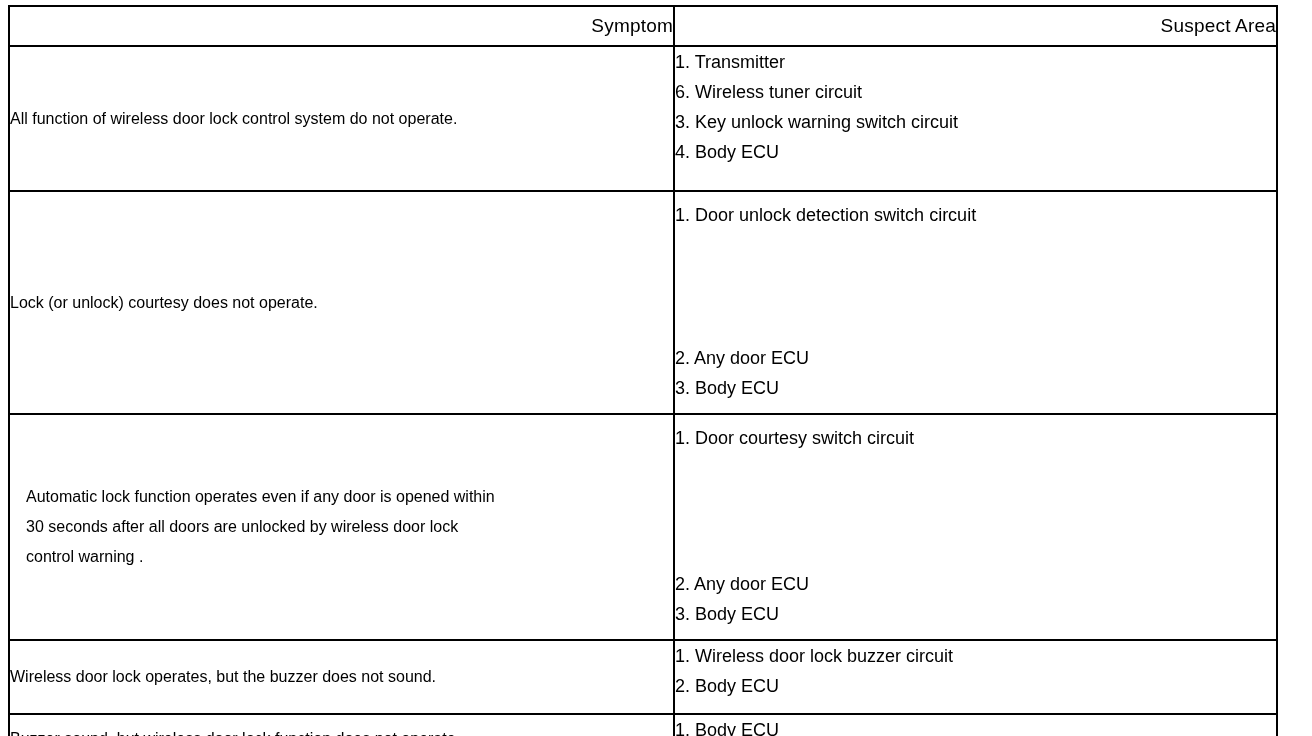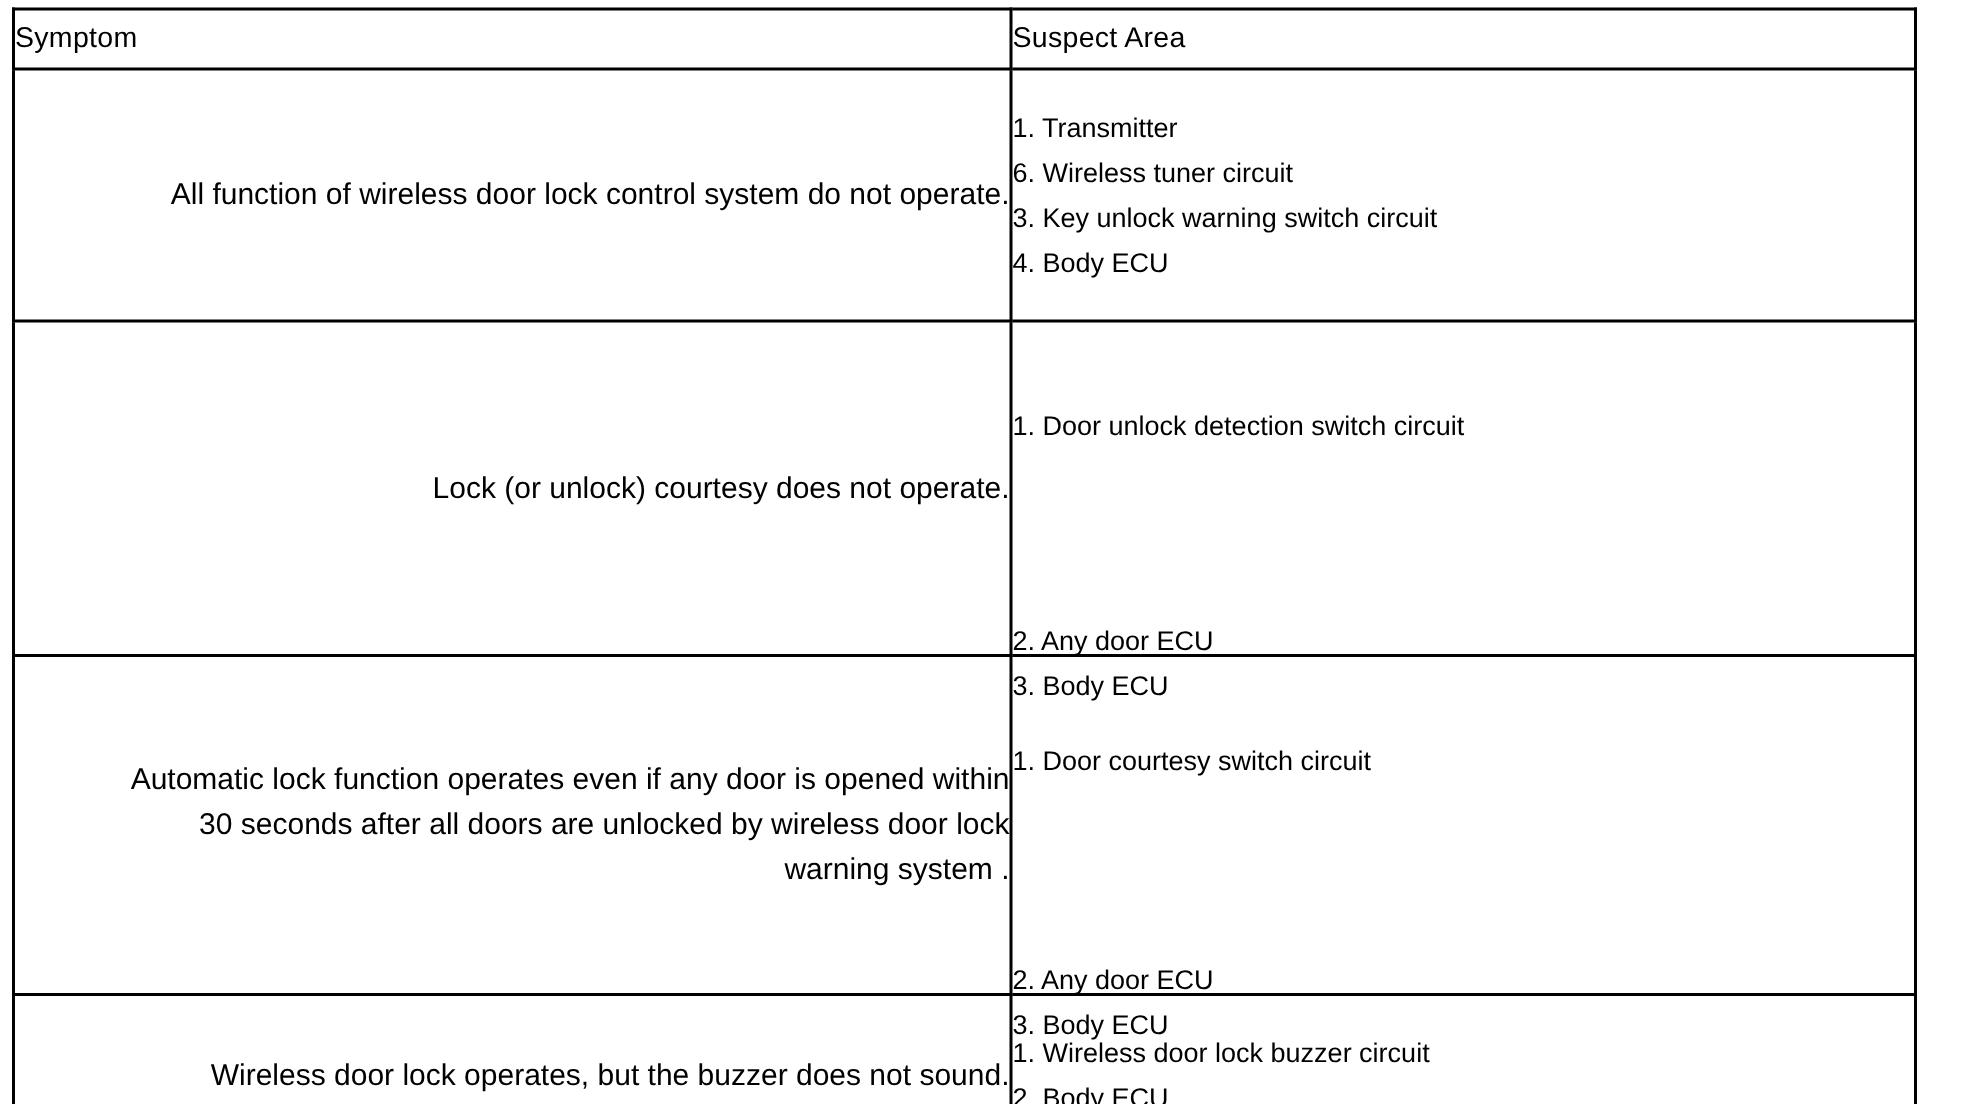--- a/index.html
+++ b/index.html
@@ -40,52 +40,51 @@
     padding: 0;
     background: #ffffff;
   }
 
   
   col.col-symptom { width: 665px; }
   col.col-suspect { width: 603px; }
 
   .header-cell {
     height: 38px;
-    text-align: left;
+    text-align: right;
     font-weight: normal;
     font-size: 19px;
     letter-spacing: 0.2px;
   }
 
   .symptom-cell {
     padding: 6px 14px;
-    font-size: 20px;
+    font-size: 16px;
     line-height: 30px;
-    text-align: right;
+    text-align: left;
   }
 
   .suspect-cell {
     padding: 6px 10px;
     font-size: 18px;
     line-height: 30px;
     text-align: left;
     vertical-align: top;
   }
 
   .suspect-cell.split {
     vertical-align: top;
   }
 
   .suspect-inner {
     display: flex;
     flex-direction: column;
     justify-content: space-between;
     height: 100%;
     box-sizing: border-box;
-    margin-top: 46px;
   }
 
   .suspect-group-top,
   .suspect-group-bottom {
     display: block;
   }
 
   .suspect-line {
     display: block;
     white-space: nowrap;
@@ -155,21 +154,21 @@
               <span class="suspect-line">3. Body ECU</span>
             </div>
           </div>
         </td>
       </tr>
 
       <tr class="row-3">
         <td class="symptom-cell">
           <span class="symptom-line">Automatic lock function operates even if any door is opened within</span>
           <span class="symptom-line">30 seconds after all doors are unlocked by wireless door lock</span>
-          <span class="symptom-line">warning system .</span>
+          <span class="symptom-line">control warning .</span>
         </td>
         <td class="suspect-cell split">
           <div class="suspect-inner">
             <div class="suspect-group-top">
               <span class="suspect-line">1. Door courtesy switch circuit</span>
             </div>
             <div class="suspect-group-bottom">
               <span class="suspect-line">2. Any door ECU</span>
               <span class="suspect-line">3. Body ECU</span>
             </div>

